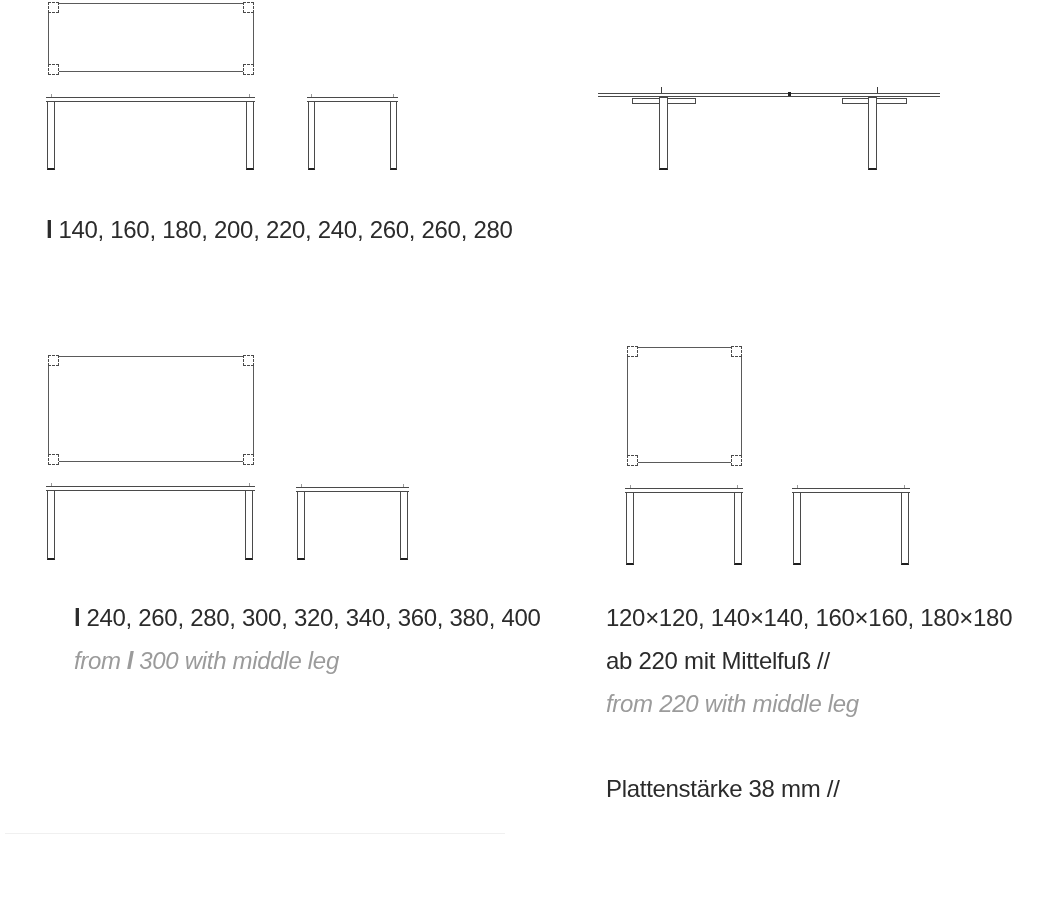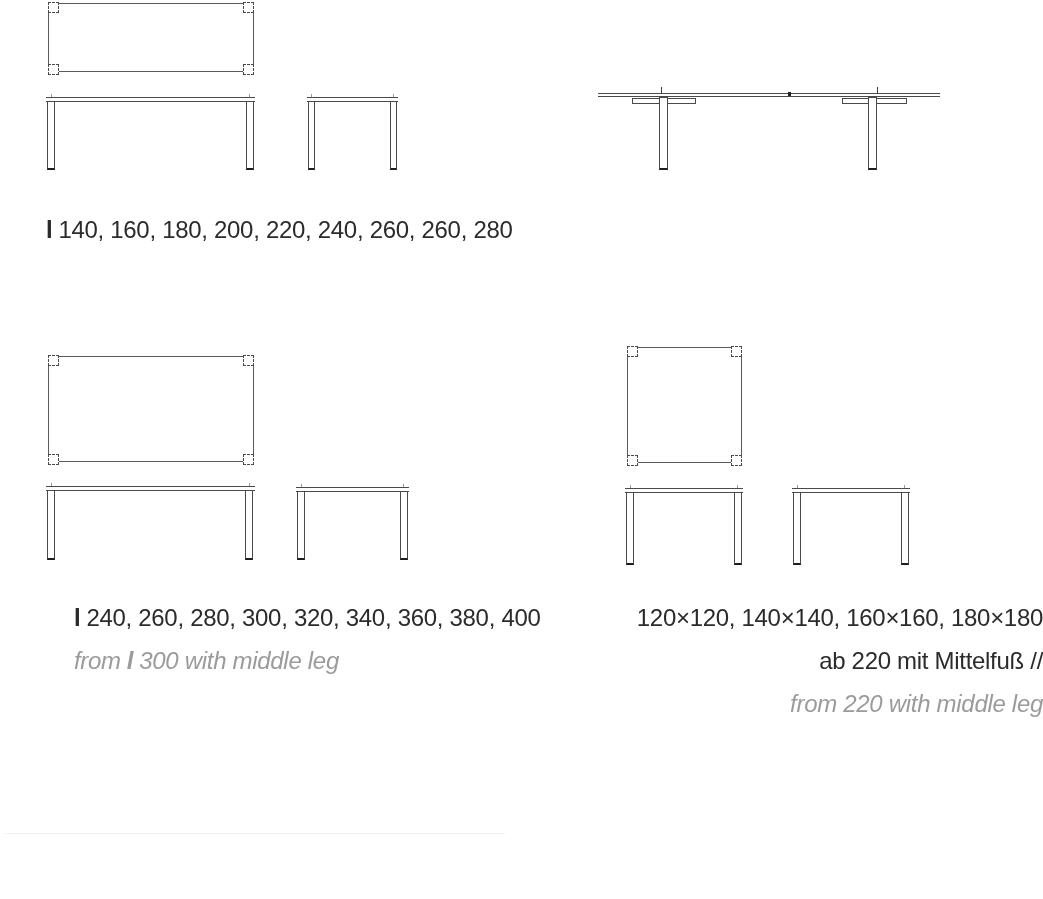--- a/index.html
+++ b/index.html
@@ -141,28 +141,31 @@
 
   <div class="txt" style="left:46px; top:596px;margin-left:28px;">
     <div class="line">
       <span class="bold">l</span><span class="g6">240, 260, 280, 300, 320, 340, 360, 380, 400</span>
     </div>
     <div class="line">
       <span class="mut">from</span><span class="mutb g6">l</span><span class="mut g6">300 with middle leg</span>
     </div>
   </div>
 
-  <div class="txt clip" style="left:624px; top:596px; width:419px;text-align:right;">
+  <div class="txt clip" style="left:606px; top:596px; width:419px;">
     <div class="line">
       <span>120×120, 140×140, 160×160, 180×180</span>
     </div>
     <div class="line">
       <span>ab 220 mit Mittelfuß //</span>
     </div>
     <div class="line">
       <span class="mut">from 220 with middle leg</span>
     </div>
     <div class="spacer"></div>
+    <div class="line">
+      <span>Plattenstärke 38 mm //</span>
+    </div>
   </div>
 
   <div class="divider" style="left:5px; top:833px; width:500px;"></div>
 
 </div>
 
 </body></html>

